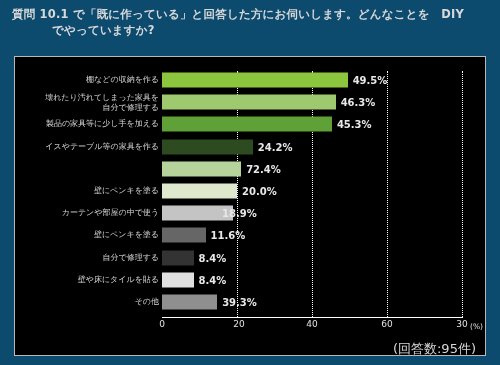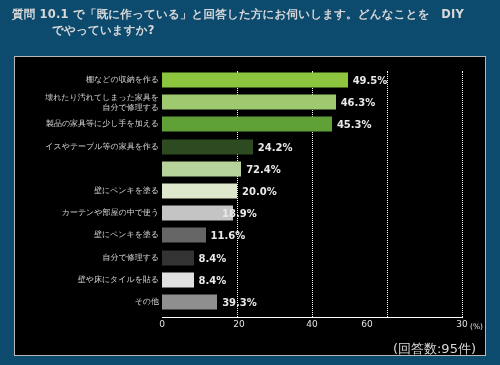--- a/index.html
+++ b/index.html
@@ -151,21 +151,21 @@
         <div class="gridline" style="left: 75px;"></div>
         <div class="gridline" style="left: 150px;"></div>
         <div class="gridline" style="left: 225px;"></div>
         <div class="gridline" style="left: 300px;"></div>
       </div>
     <div id="axis-line"></div>
     <div id="axis-tickrow">
         <div class="xtick" style="left: 147px;">0</div>
         <div class="xtick" style="left: 224px;">20</div>
         <div class="xtick" style="left: 297px;">40</div>
-        <div class="xtick" style="left: 352px;">60</div>
+        <div class="xtick" style="left: 372px;">60</div>
         <div class="xtick" style="left: 447px;">30</div>
         <div id="x-unit" style="left: 455px;">(%)</div>
       </div>
     <div id="rows">
         <div class="row" style="top: 12px;">
           <div class="row-label">棚などの収納を作る</div>
           <div class="bar" style="width: 185.625px; background: rgb(140, 198, 62);"></div>
           <div class="bar-value" style="left: 337.625px;">49.5%</div>
         </div>
         <div class="row" style="top: 34.2px;">

